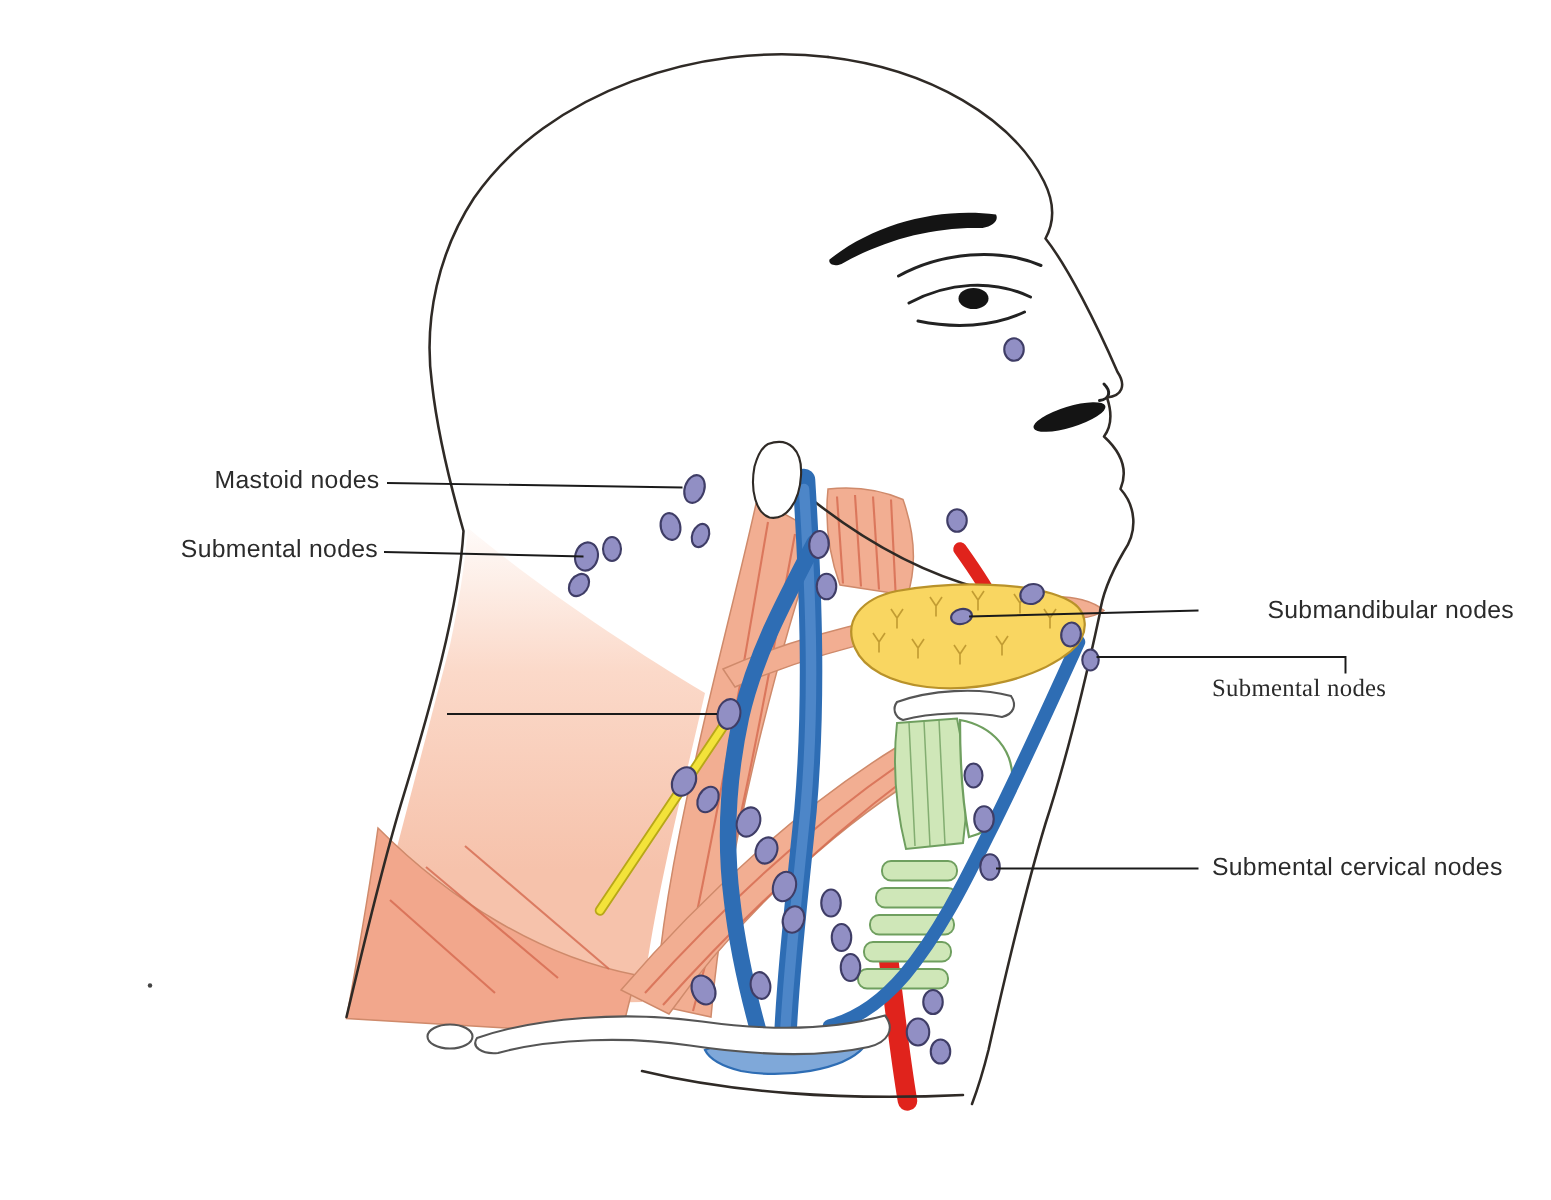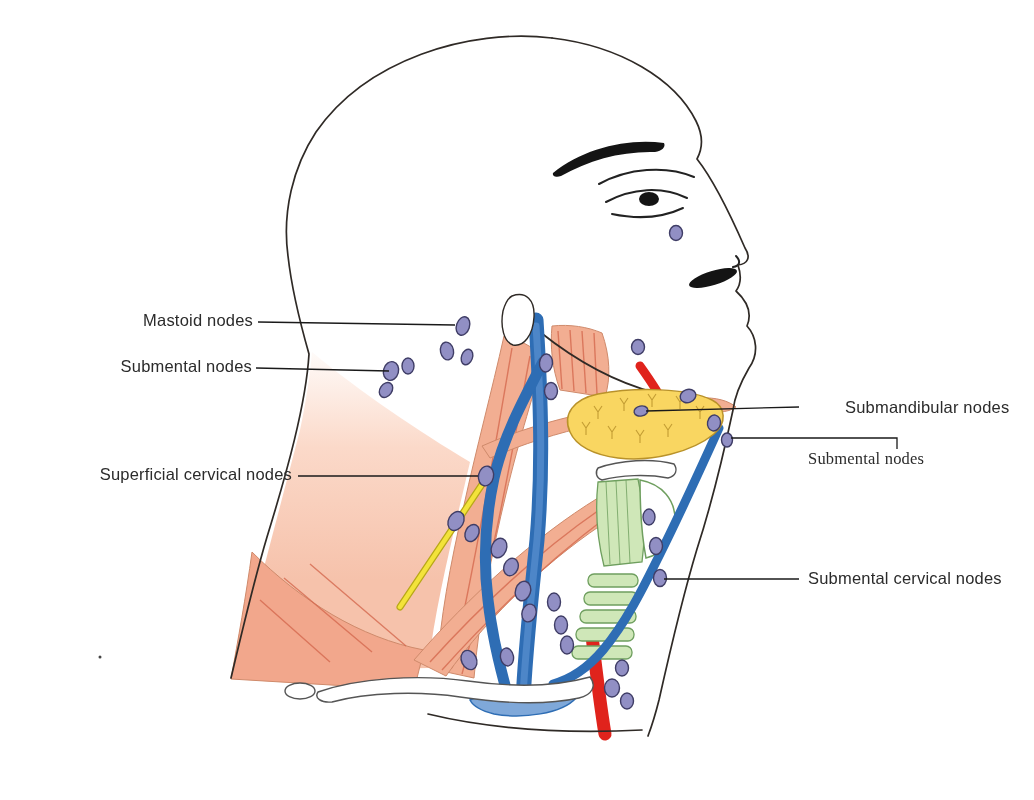--- a/index.html
+++ b/index.html
@@ -149,18 +149,17 @@
     <path class="leader" d="M 799 407 L 646 411"></path>
     <path class="leader" d="M 731 438 L 897 438 L 897 449"></path>
     <path class="leader" d="M 799 579 L 664 579"></path>
   </g>
 
   <circle cx="100" cy="657" r="1.5" fill="#444"></circle>
 </svg>
 
 <div class="label right-align" style="left:93px; top:311px; width:160px;">Mastoid nodes</div>
 <div class="label right-align" style="left:86px; top:357px; width:166px;">Submental nodes</div>
-<div class="label right-align" style="left:52px; top:465px; width:240px;">Superficial cervical nodes</div>
 <div class="label" style="left:845px; top:398px;">Submandibular nodes</div>
 <div class="label" style="left:808px; top:450px;font-family:Liberation Serif, serif;">Submental nodes</div>
 <div class="label" style="left:808px; top:569px;">Submental cervical nodes</div>
 
 </div>
 
 </body></html>

